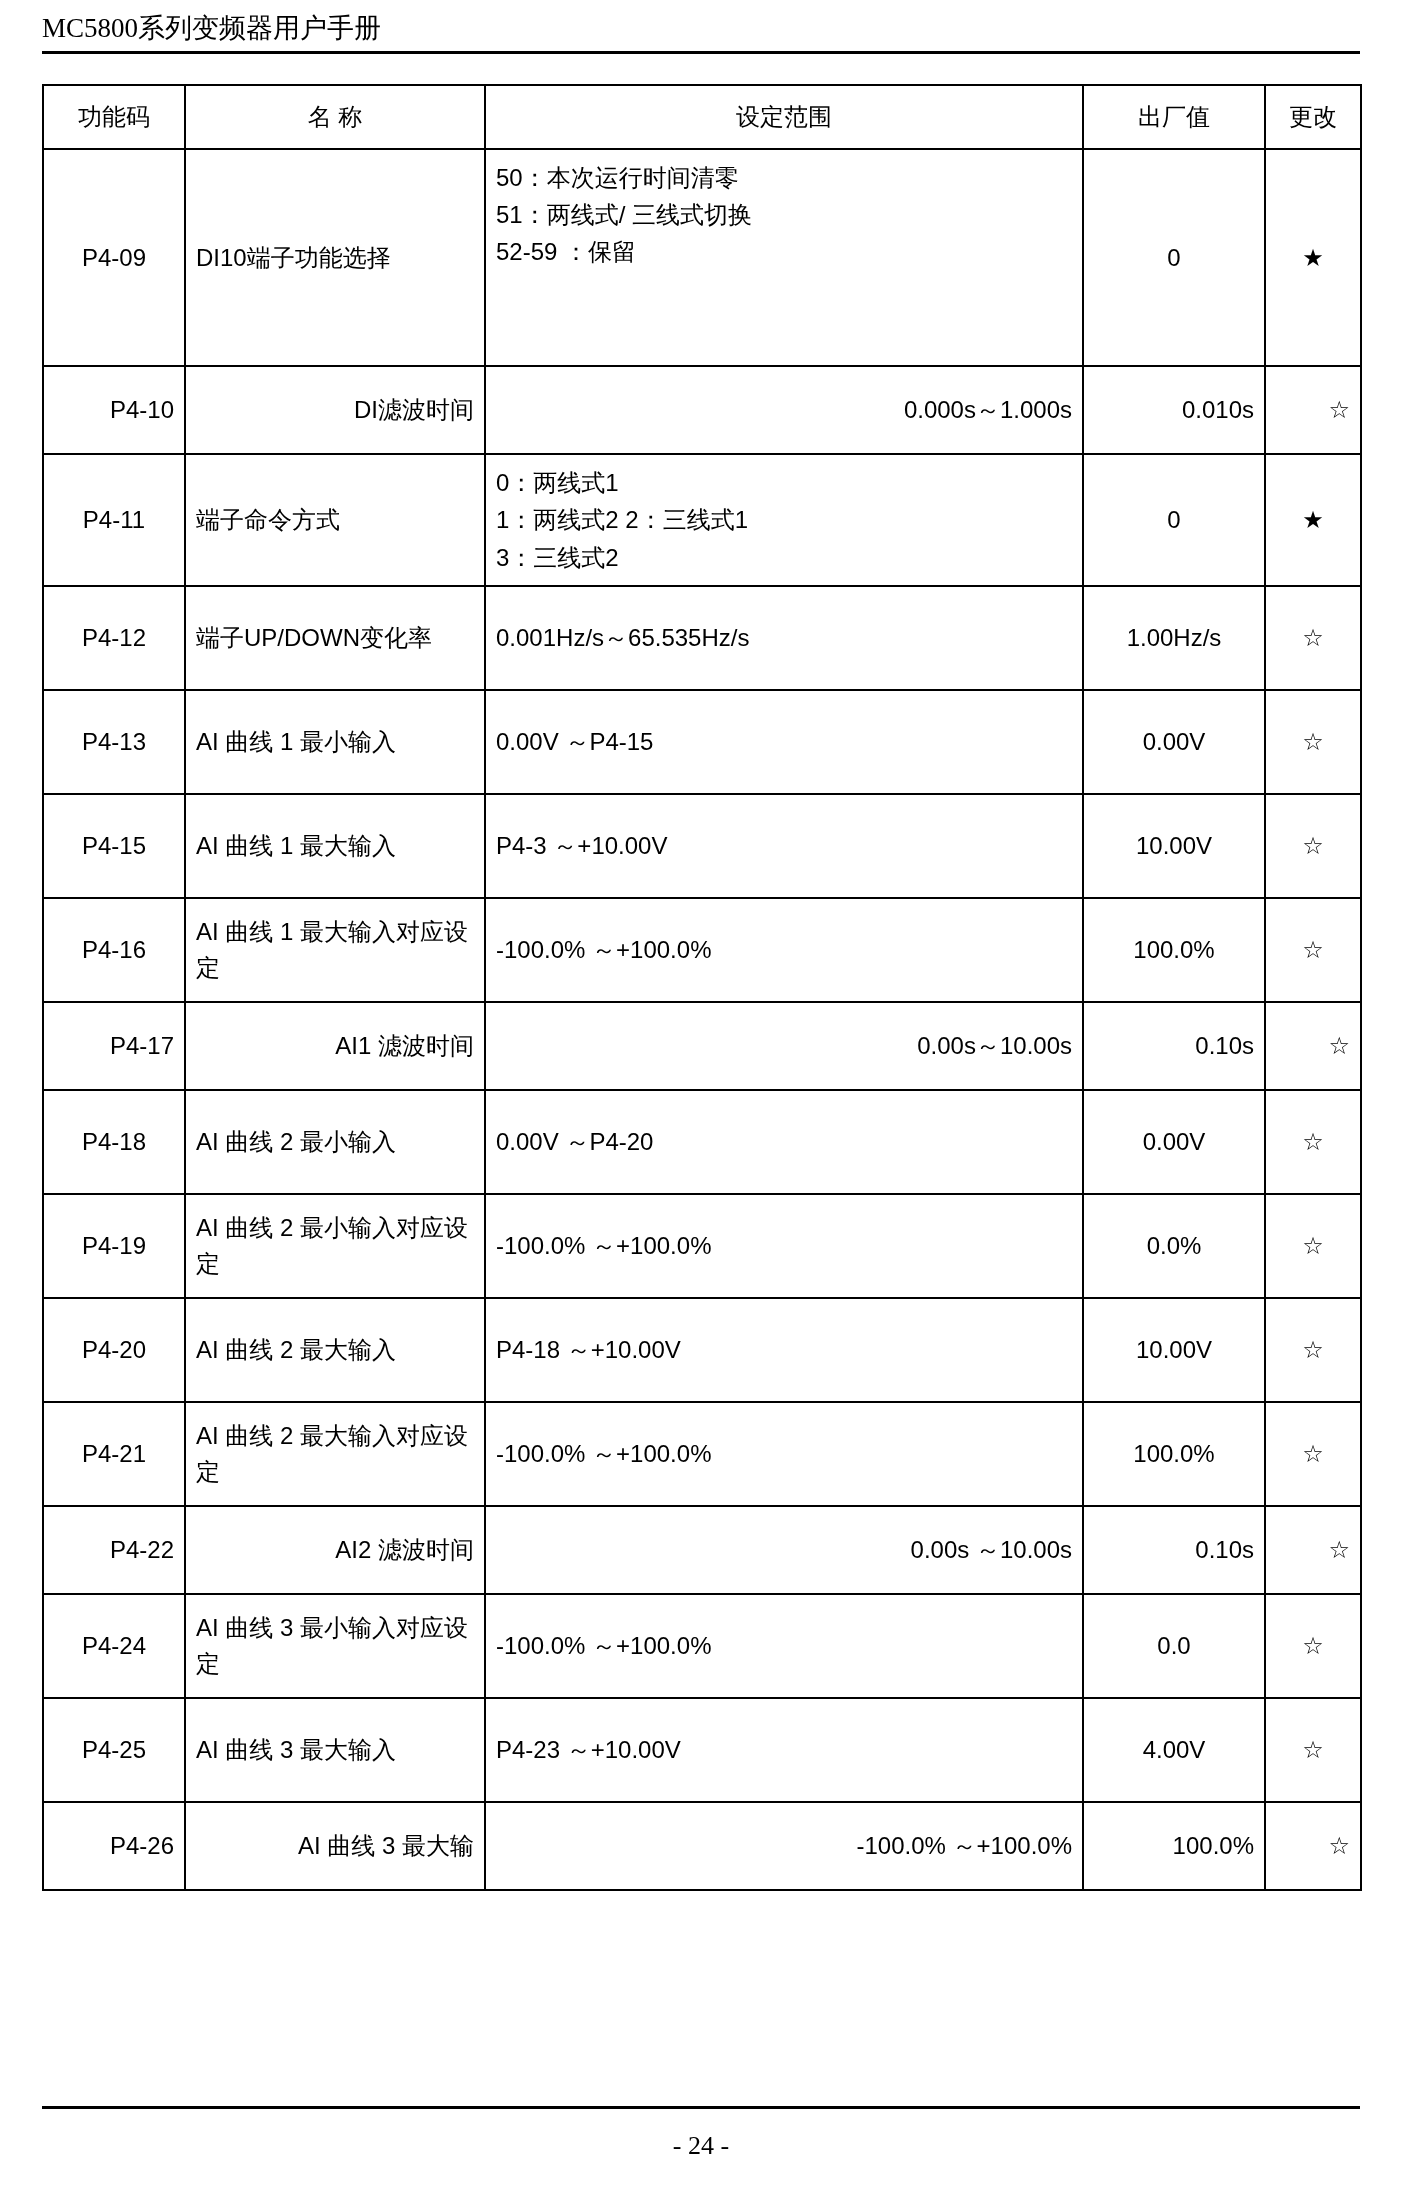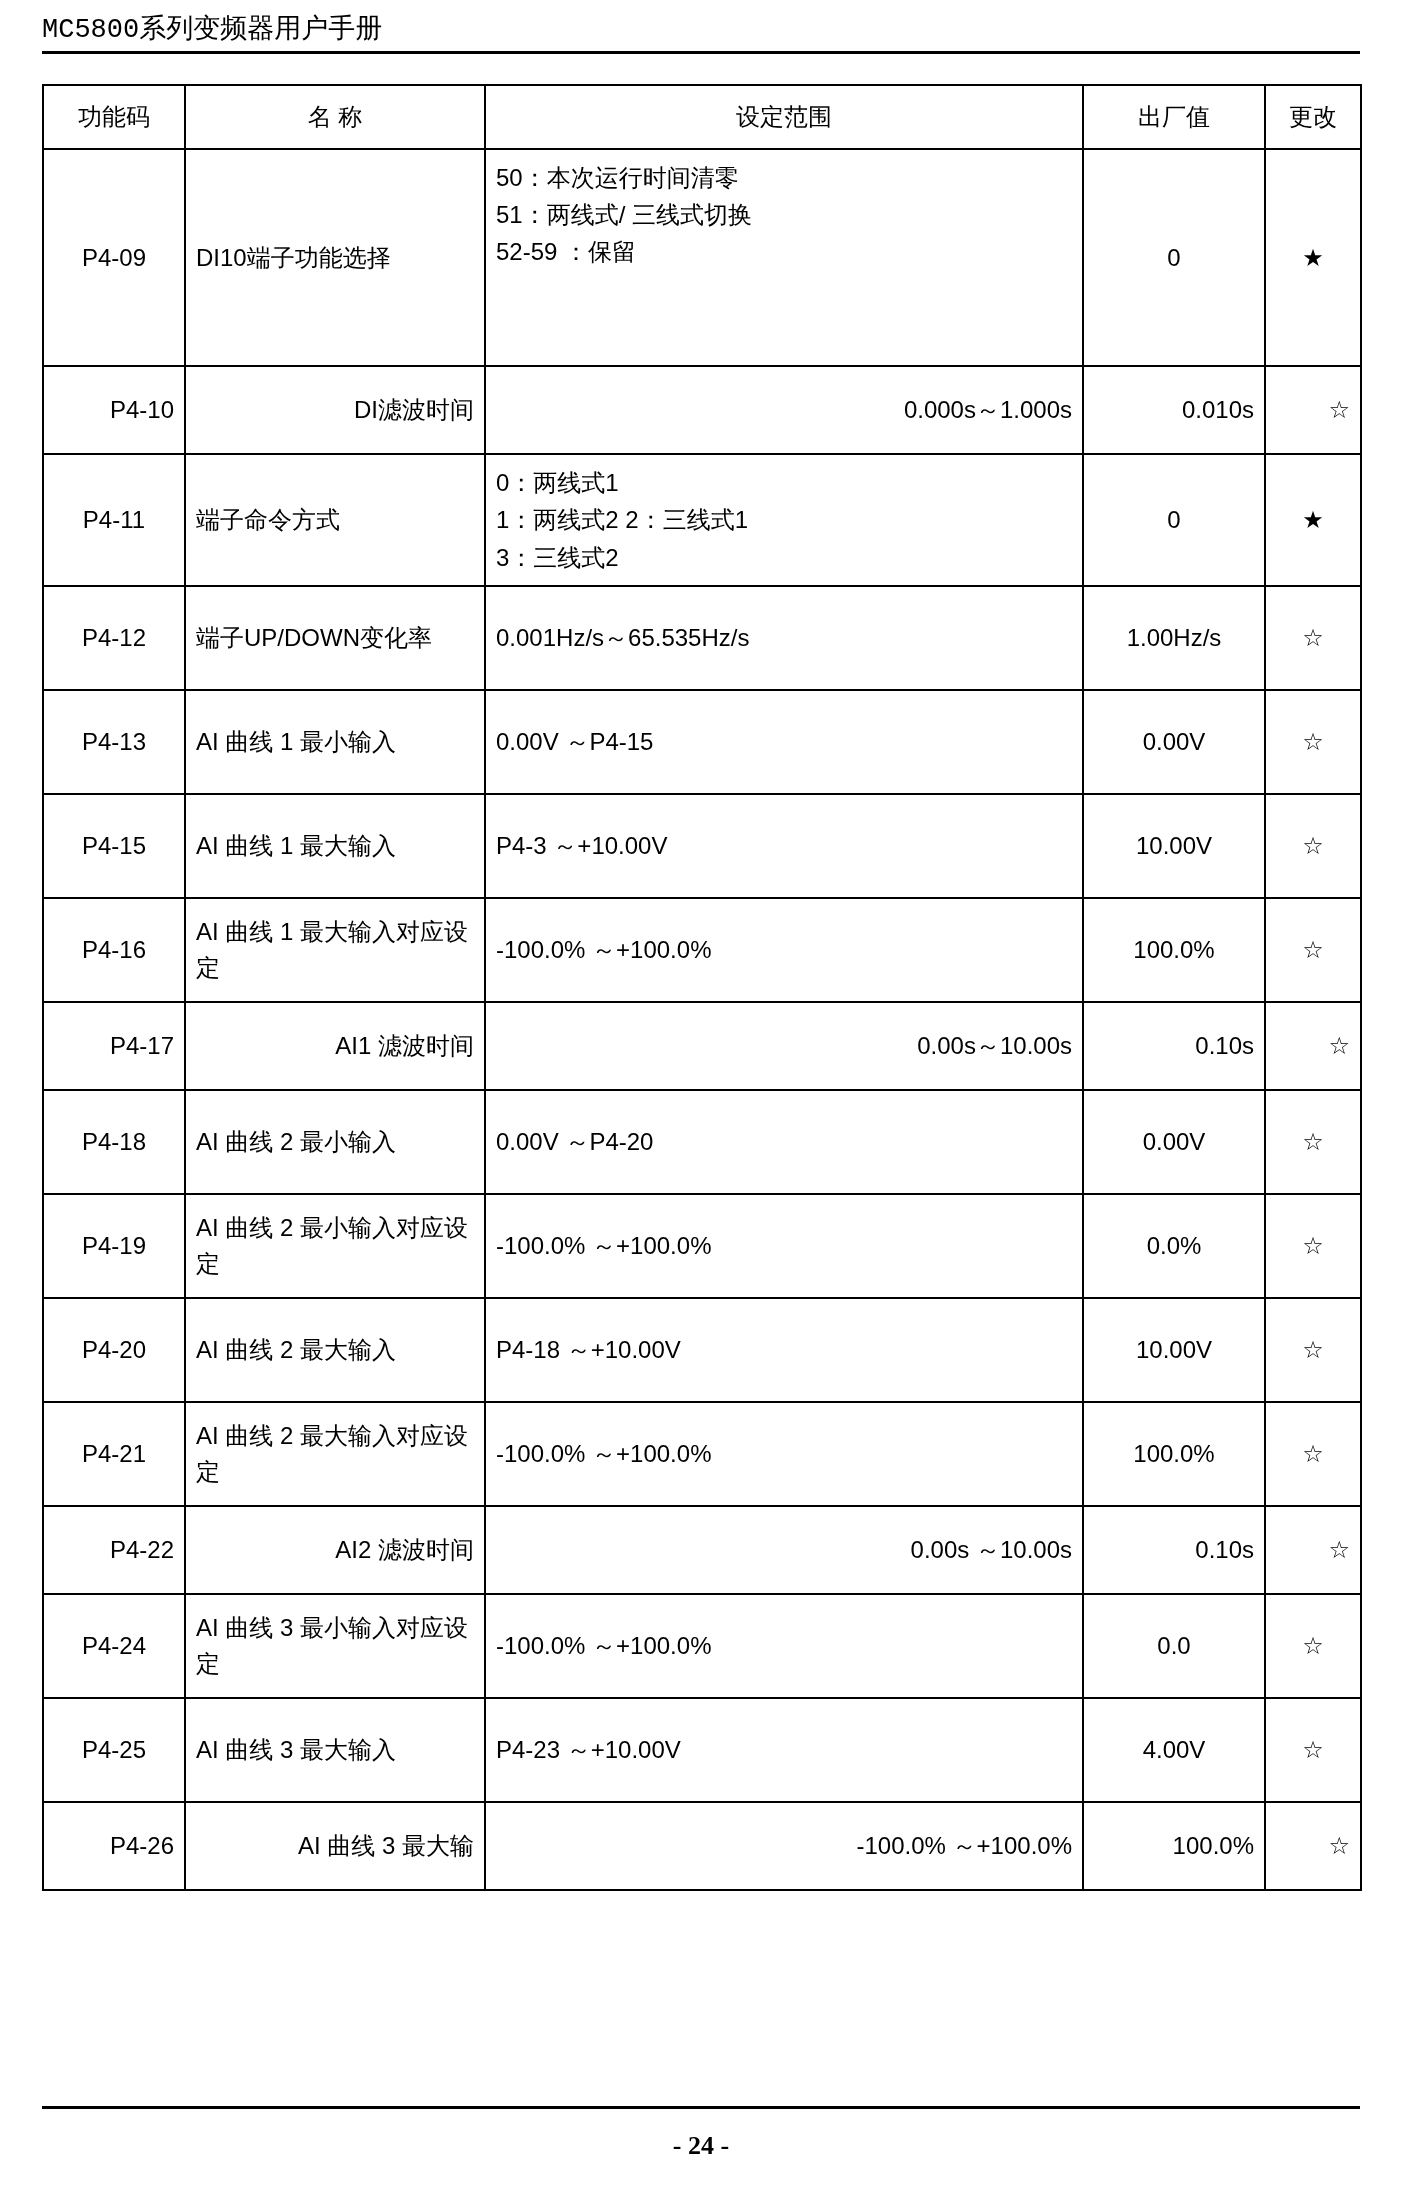--- a/index.html
+++ b/index.html
@@ -17,21 +17,21 @@
   .page {
     width: 1402px;
     height: 2185px;
     box-sizing: border-box;
     padding: 0;
     position: relative;
   }
   .header {
     margin: 10px 42px 0 42px;
     font-size: 27px;
-    font-family: Liberation Mono, monospace;
+    font-family: Liberation Serif, serif;
     letter-spacing: 0px;
     padding-bottom: 5px;
     white-space: nowrap;
   }
   .header-rule {
     margin: 0 42px;
     border-top: 3px solid #000;
     height: 0;
   }
   table.params {
@@ -80,21 +80,20 @@
     border-top: 3px solid #000;
   }
   .footer {
     position: absolute;
     left: 0;
     right: 0;
     bottom: 34px;
     text-align: center;
     font-size: 26px;
     font-family: "Liberation Serif", serif;
-    font-weight: bold;
   }
 </style>
 </head>
 <body>
 
 <div class="page">
 
   <div class="header">MC5800系列变频器用户手册</div>
   <div class="header-rule"></div>
 

